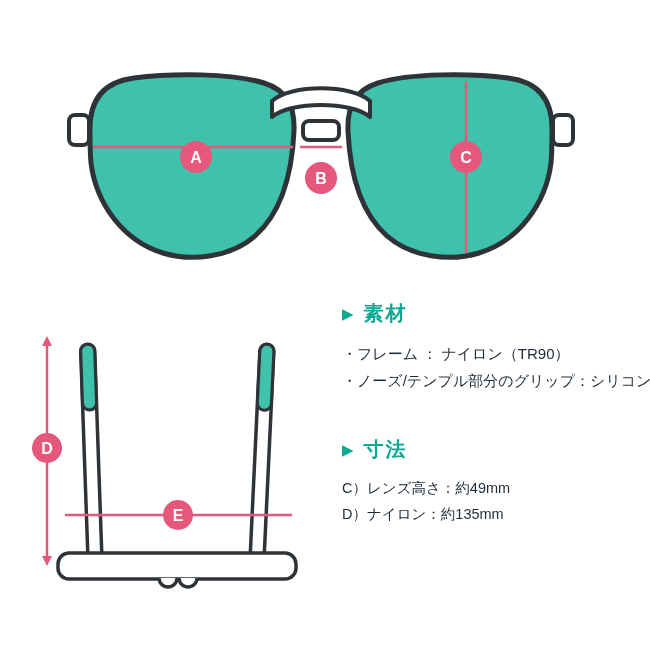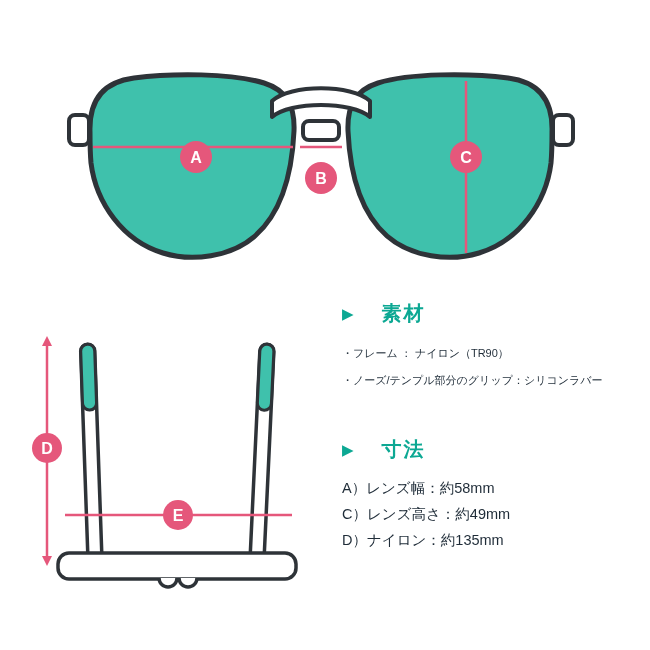--- a/index.html
+++ b/index.html
@@ -23,23 +23,23 @@
   .measure{stroke:var(--c-pink);stroke-width:2.5;fill:none;}
   .measure-fill{fill:var(--c-pink);}
   .badge{fill:var(--c-pink);}
   .badge-text{fill:#ffffff;font-family:"Liberation Sans",sans-serif;font-size:16px;font-weight:bold;text-anchor:middle;}
 
   .section{position:absolute;left:342px;width:300px;}
   .section.materials{top:300px;}
   .section.dimensions{top:436px;}
   .section-heading{display:flex;align-items:center;gap:10px;}
   .marker{color:var(--c-teal);font-size:15px;line-height:1;}
-  .heading-text{color:var(--c-teal);font-size:20px;font-weight:bold;letter-spacing:2px;margin-left:18px;}
+  .heading-text{color:var(--c-teal);font-size:20px;font-weight:bold;letter-spacing:2px;}
   .item-list{list-style:none;color:var(--c-text);font-weight:500;white-space:nowrap;}
-  .materials .item-list{margin-top:13px;font-size:11px;}
+  .materials .item-list{margin-top:13px;font-size:15px;}
   .materials .item-list li{line-height:27px;}
   .dimensions .item-list{margin-top:12px;font-size:14.5px;}
   .dimensions .item-list li{line-height:26px;}
 </style>
 </head>
 <body>
 
 <div class="canvas">
 
   <svg class="front-svg" viewBox="0 0 510 215">
@@ -116,19 +116,18 @@
       <li>・ノーズ/テンプル部分のグリップ：シリコンラバー</li>
     </ul>
   </div>
 
   <div class="section dimensions">
     <div class="section-heading">
       <span class="marker">▶</span>
       <span class="heading-text">寸法</span>
     </div>
     <ul class="item-list">
-      <li>A）レンズ幅：約58mm</li>
       <li>C）レンズ高さ：約49mm</li>
       <li>D）ナイロン：約135mm</li>
     </ul>
   </div>
 
 </div>
 
 </body></html>

